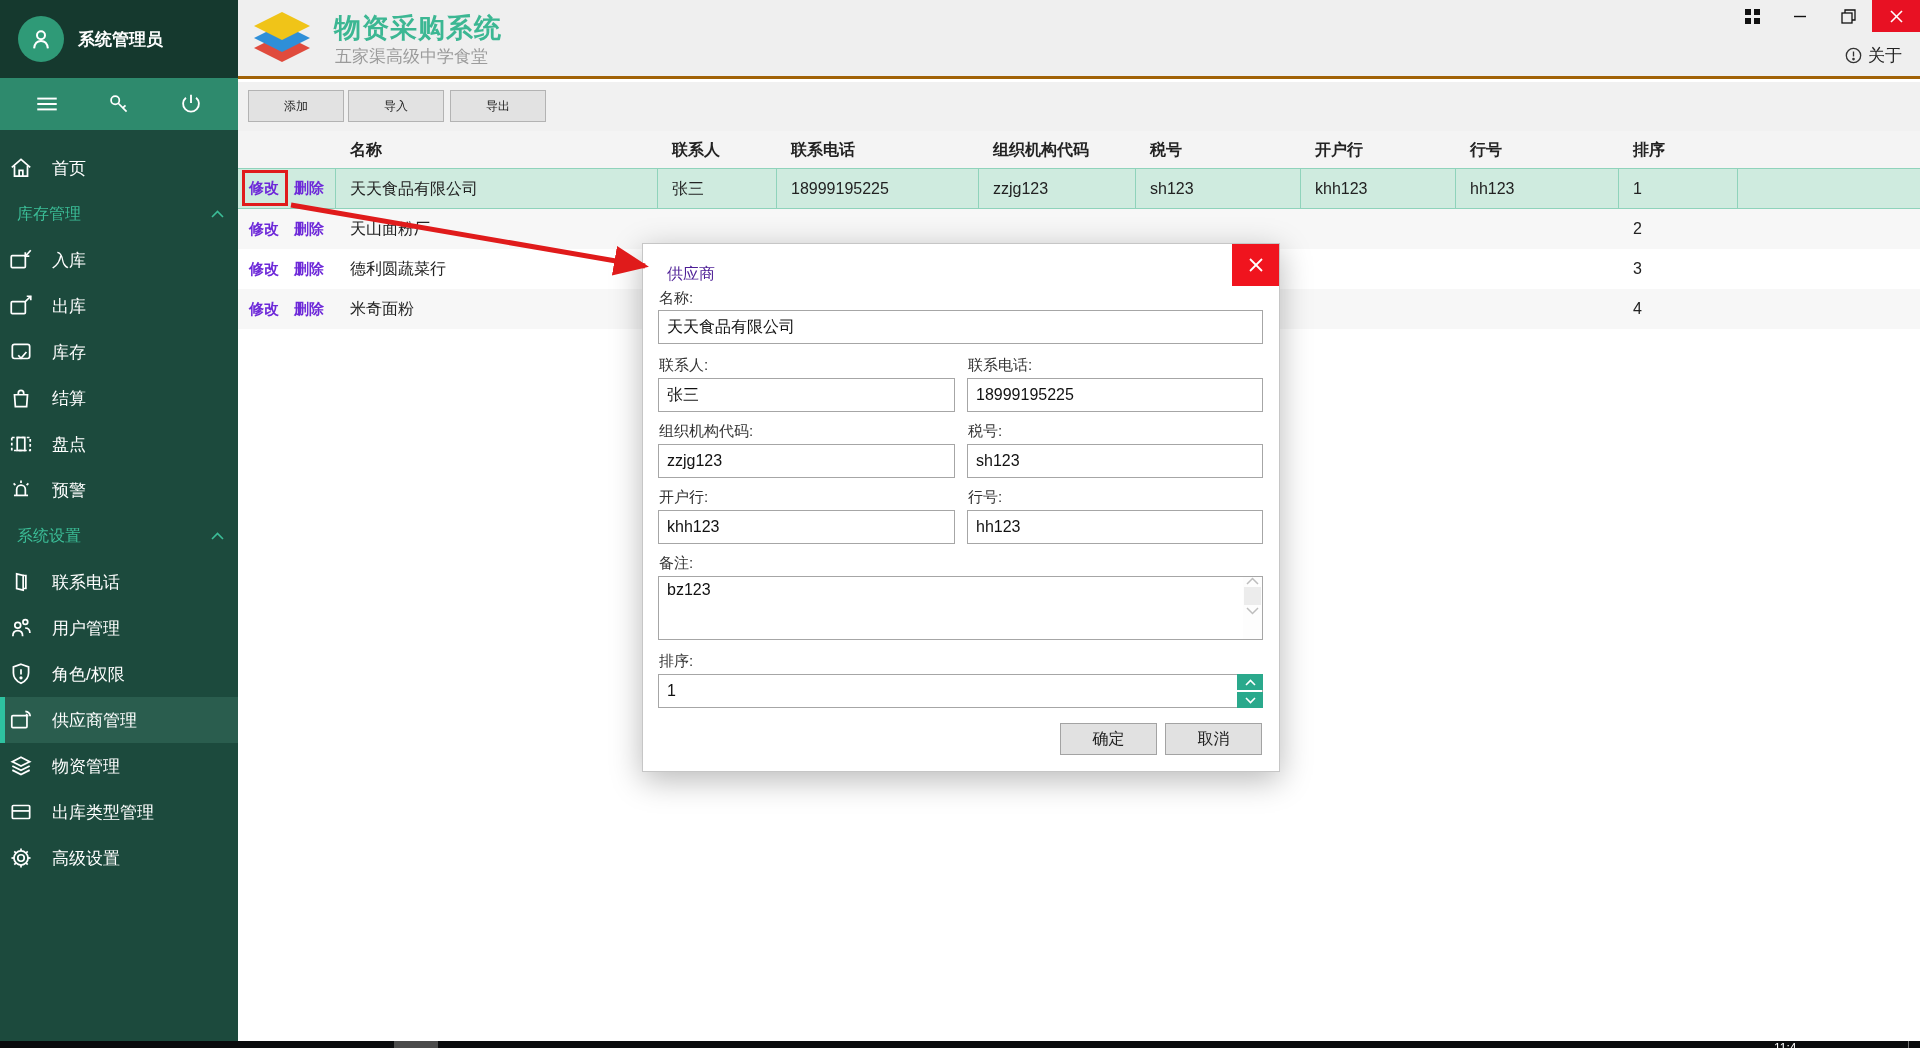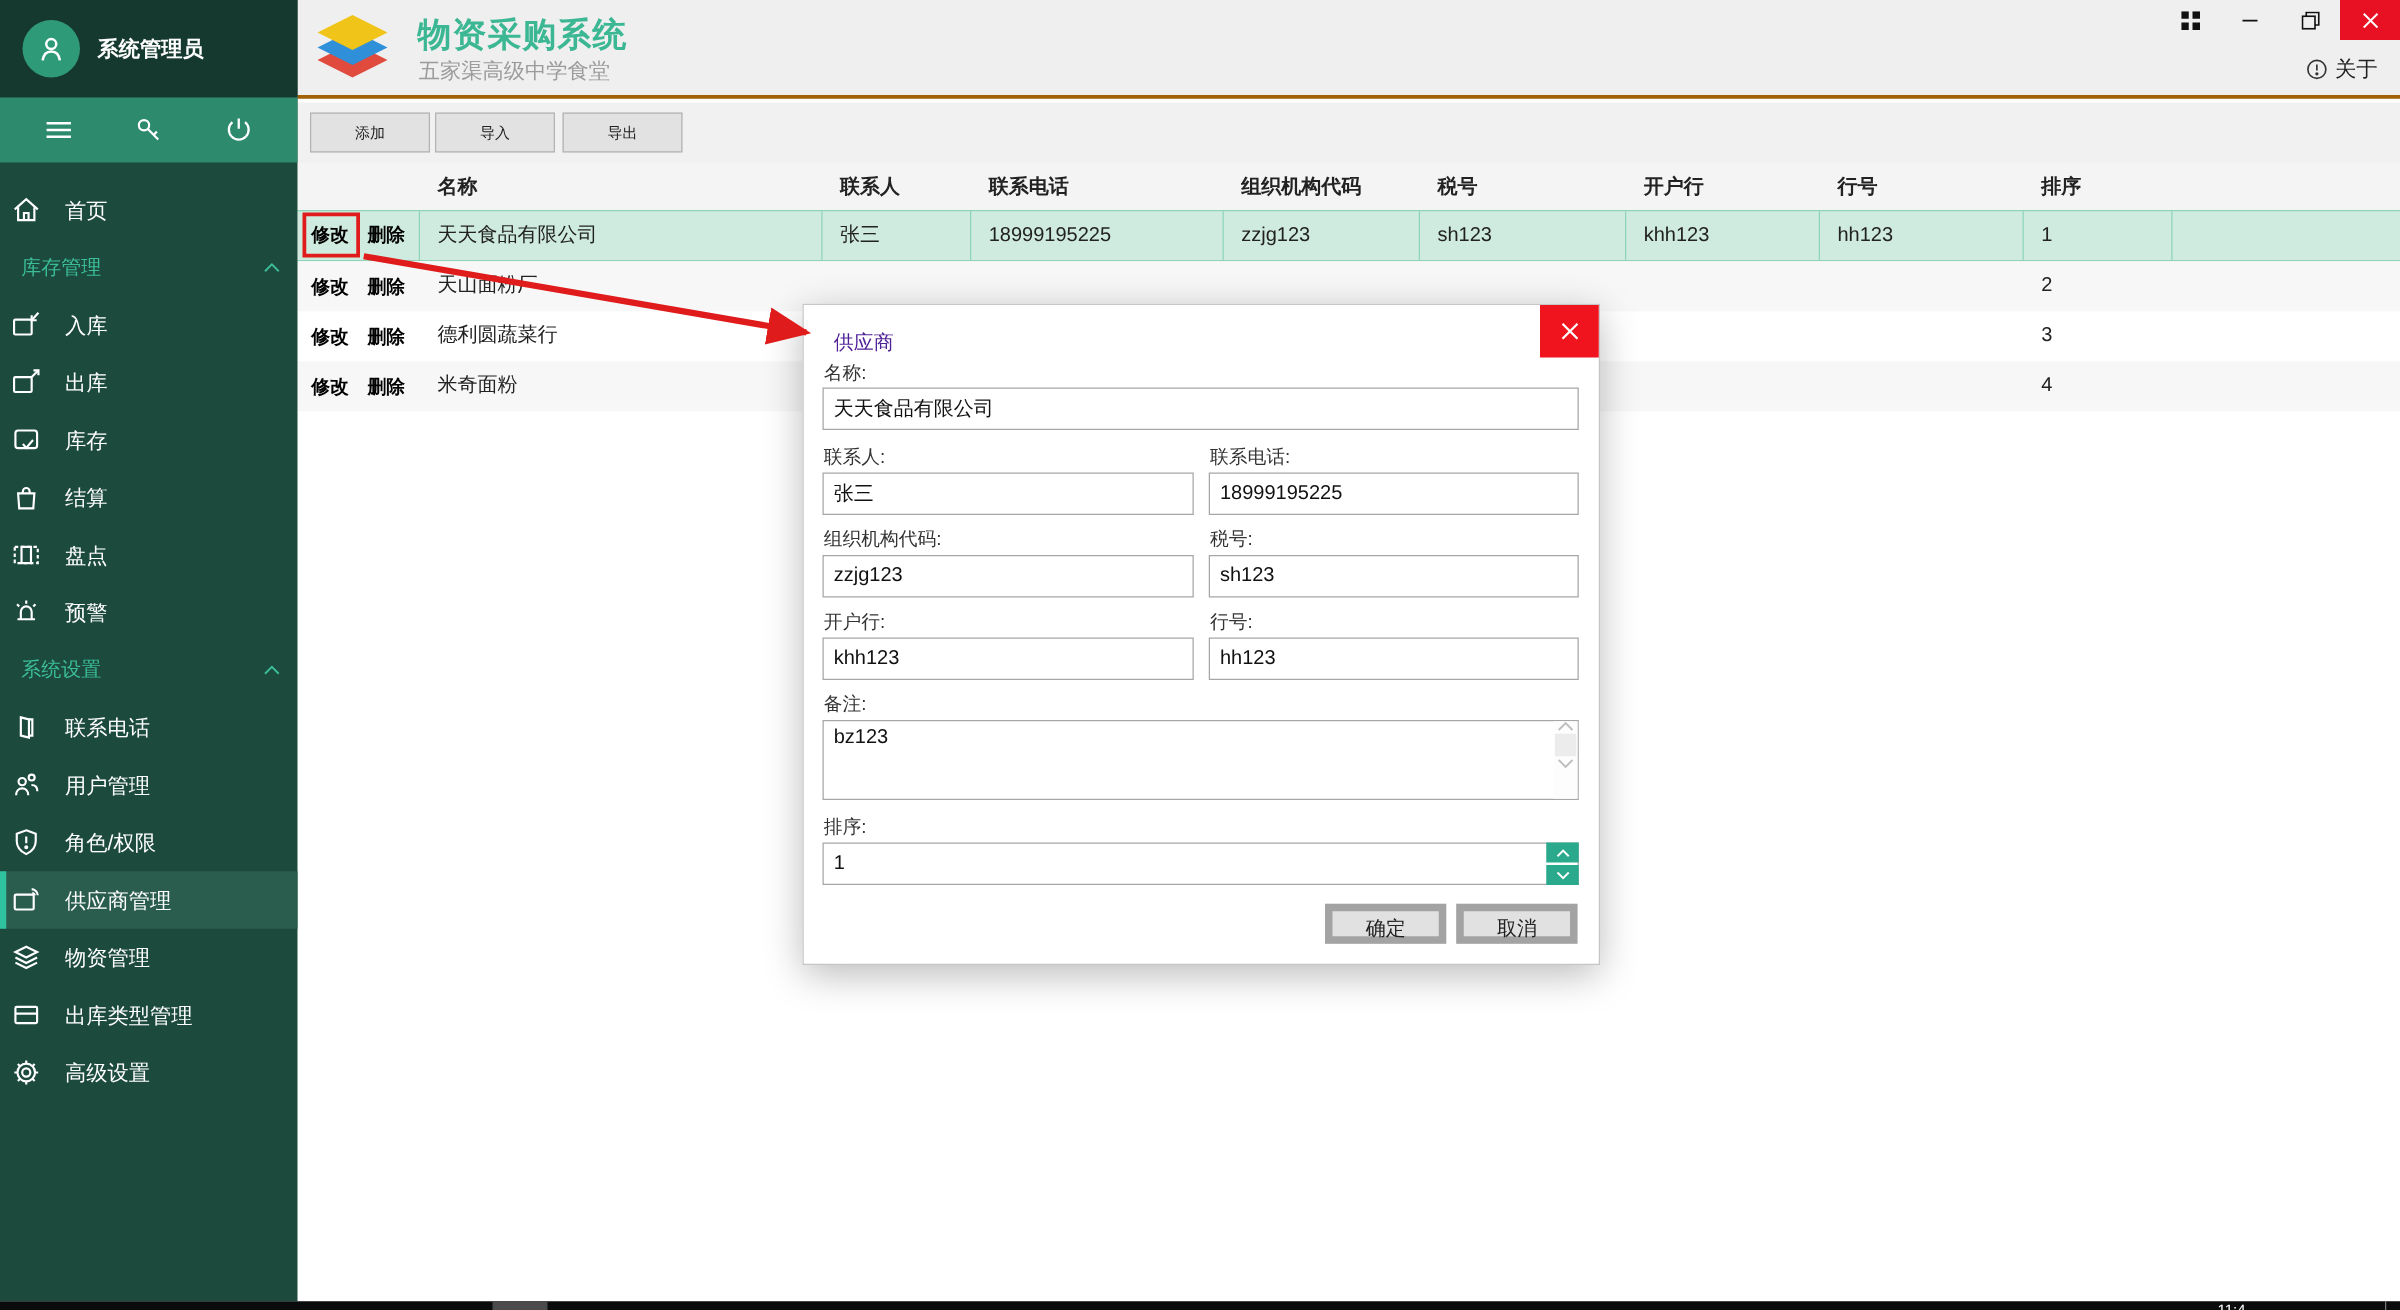--- a/index.html
+++ b/index.html
@@ -41,41 +41,41 @@
   .g-row { display:flex; height:40px; line-height:40px; font-size:16px; }
   .g-head { height:37px; line-height:37px; background:#f4f4f4; font-weight:bold; }
   .cell { padding-left:14px; overflow:hidden; white-space:nowrap; flex:none; border-right:1px solid transparent; }
   .c0 { width:98px; display:flex; align-items:center; gap:15px; padding-left:11px; }
   .c1 { width:322px; } .c2 { width:119px; } .c3 { width:202px; } .c4 { width:157px; }
   .c5 { width:165px; } .c6 { width:155px; } .c7 { width:163px; } .c8 { width:119px; }
   .c9 { flex:1 1 auto; border-right:none !important; }
   .g-row.alt { background:#f7f7f7; }
   .g-row.selected { background:#cfebdf; border-top:1px solid #8fd3bb; border-bottom:1px solid #8fd3bb; height:41px; line-height:39px; }
   .g-row.selected .cell { border-right:1px solid #8fd3bb; }
-  .link { color:#000000; font-weight:bold; font-size:15px; cursor:pointer; line-height:normal; }
+  .link { color:#6d28d9; font-weight:bold; font-size:15px; cursor:pointer; line-height:normal; }
   
   .dialog { position:absolute; left:642px; top:243px; width:638px; height:529px; background:#fff;
             border:1px solid #c6c6c6; box-shadow:0 8px 30px rgba(0,0,0,0.28); z-index:50; }
   .dlg-title { position:absolute; left:24px; top:20px; font-size:16px; color:#4c1d95; }
   .dlg-close { position:absolute; right:0; top:0; width:47px; height:42px; background:#f0141e;
                display:flex; align-items:center; justify-content:center; cursor:pointer; }
   .dlg-label { position:absolute; font-size:15px; color:#333; }
   .dlg-input { position:absolute; height:34px; border:1px solid #a6a6a6; background:#fff; font-size:16px;
                padding:0 8px; font-family:"Liberation Sans","DejaVu Sans",sans-serif; color:#111; }
   .w-full { left:15px; width:605px; } .w-left { left:15px; width:297px; } .w-right { left:324px; width:296px; }
   .l-left { left:16px; } .l-right { left:325px; }
   .dlg-ta { position:absolute; left:15px; top:332px; width:605px; height:64px; border:1px solid #a6a6a6;
             font-size:16px; padding:4px 8px; resize:none; overflow:hidden;
             font-family:"Liberation Sans","DejaVu Sans",sans-serif; color:#111; }
   .ta-scroll { position:absolute; left:600px; top:333px; width:19px; height:62px; background:#fdfdfd;
                display:flex; flex-direction:column; align-items:center; }
   .ta-thumb { width:17px; height:18px; background:#ececec; margin:2px 0; }
   .spinner { position:absolute; left:594px; top:430px; width:26px; height:34px; display:flex; flex-direction:column; gap:2px; }
   .spin-btn { flex:1; background:#2aa98c; display:flex; align-items:center; justify-content:center; cursor:pointer; }
-  .dlg-btn { position:absolute; top:479px; width:97px; height:32px; background:#e1e1e1; border:6px solid #a3a3a3;
+  .dlg-btn { position:absolute; top:479px; width:97px; height:32px; background:#e1e1e1; border:1px solid #a3a3a3;
              font-size:16px; color:#222; text-align:center; line-height:30px; cursor:pointer; }
   .dlg-ok { left:417px; } .dlg-cancel { left:522px; }
   
   .anno-box { position:absolute; left:242px; top:170px; width:46px; height:36px; border:3px solid #e01b1b; z-index:60; pointer-events:none; }
   .anno-svg { position:absolute; left:0; top:0; width:1920px; height:1048px; z-index:60; pointer-events:none; }
   
   .taskbar { position:absolute; left:0; top:1041px; width:1920px; height:7px; background:#0a0b0d; z-index:70; overflow:hidden; cursor:pointer; }
   .tb-seg { position:absolute; left:394px; top:0; width:44px; height:7px; background:#4b4b4b; }
   .tb-clock { position:absolute; left:1774px; top:0px; color:#fff; font-size:12px; line-height:14px; }
   .tb-edge { position:absolute; left:1908px; top:0; width:1px; height:7px; background:#777; }

